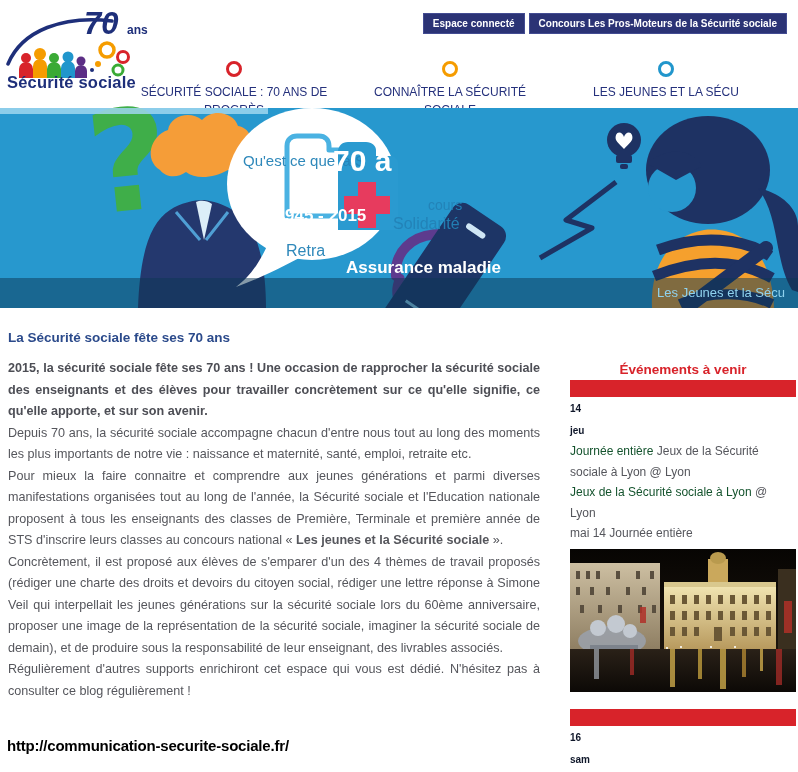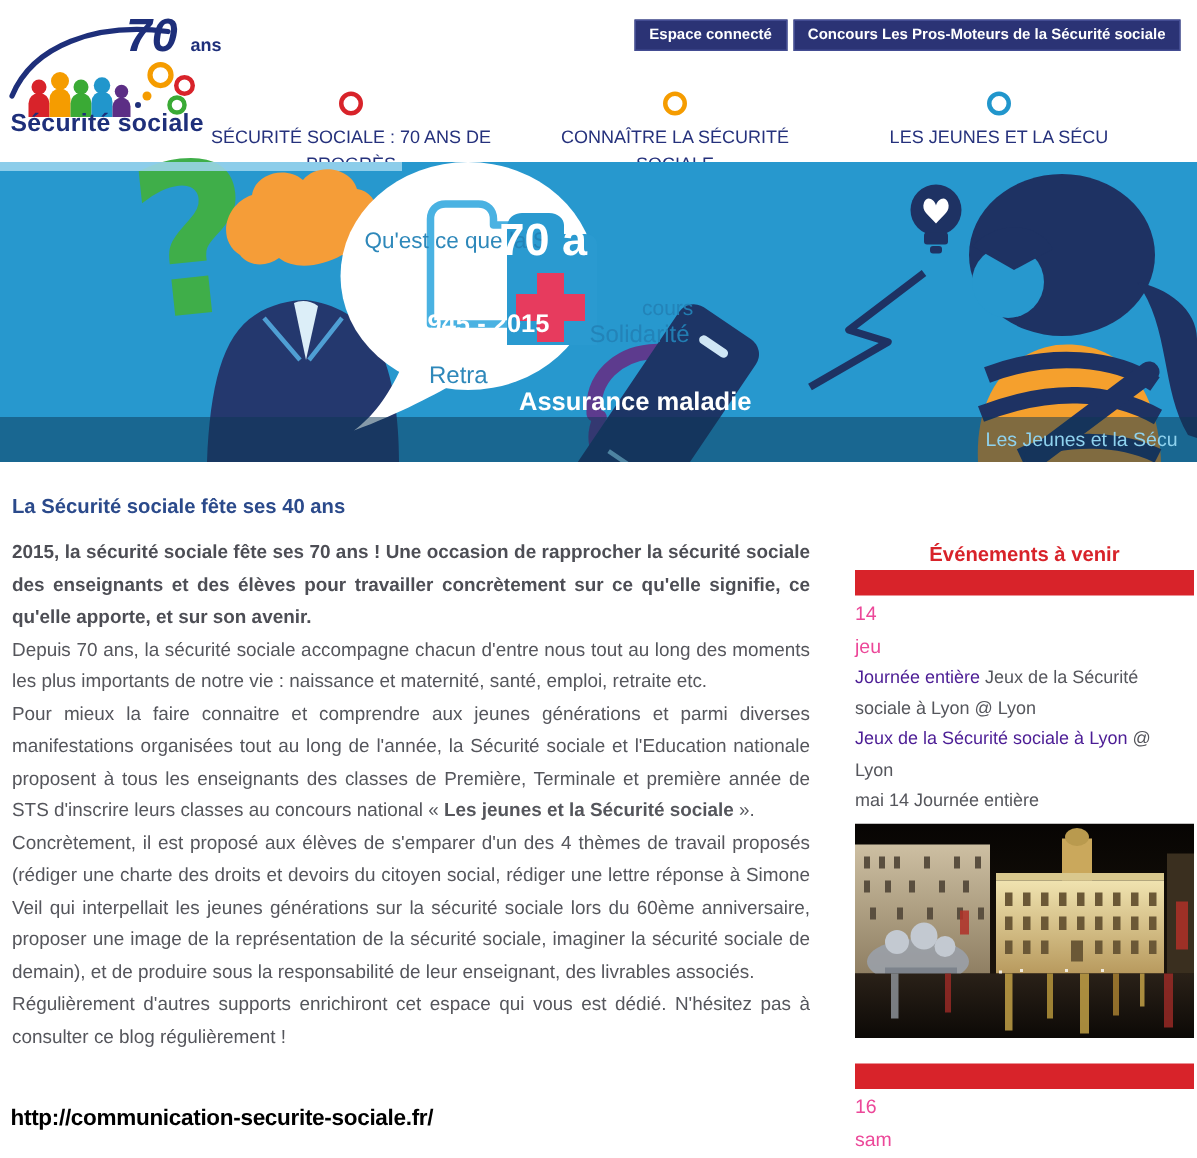--- a/index.html
+++ b/index.html
@@ -42,23 +42,23 @@
   .article{position:absolute;left:8px;top:330px;width:532px;color:#55565c;}
   .article h1{font-size:13.5px;color:#2b4a8b;margin:0 0 13px 0;font-weight:bold;}
   .article p{font-size:12.6px;line-height:21.5px;text-align:justify;margin:0;}
   .intro{font-weight:bold;color:#4d4e55;}
 
   
   .aside{position:absolute;left:570px;top:353px;width:226px;}
   .sb-head{display:flex;align-items:center;gap:9px;color:#d8232a;font-weight:bold;font-size:13.5px;height:18px;flex-direction:column;}
   .red-bar{height:17px;background:#d8232a;margin-top:9px;}
   .bar2{margin-top:17px;}
-  .ev-day,.ev-wd{color:#ec4899;font-size:13px;line-height:20px;margin-top:2px;}
+  .ev-day,.ev-wd{color:#0f172a;font-size:10px;line-height:20px;margin-top:2px;font-weight:bold;}
   .ev-line{font-size:12px;line-height:20.5px;color:#55565c;margin:0;}
-  .red{color:#4c1d95;text-align:right;} a.red{text-decoration:none;cursor:pointer;}
+  .red{color:#14532d;text-align:right;} a.red{text-decoration:none;cursor:pointer;}
   .lyon{display:block;margin-top:5px;}
 
   
   .url{position:absolute;left:7px;top:737px;font-size:15px;font-weight:bold;color:#000;letter-spacing:-0.2px;}
 </style>
 </head>
 <body>
 
 <div id="page">
 
@@ -169,21 +169,21 @@
     <span class="hero-word" id="hw2">Retra</span>
     <span class="hero-word" id="hw3">cours</span>
     <span class="hero-word" id="hw4">Solidarité</span>
     <span class="hero-badge1">70 a</span>
     <span class="hero-badge2">945 - 2015</span>
     <span class="hero-caption">Assurance maladie</span>
     <span class="hero-strip-caption">Les Jeunes et la Sécu</span>
   </div>
 
   <div class="article">
-    <h1>La Sécurité sociale fête ses 40 ans</h1>
+    <h1>La Sécurité sociale fête ses 70 ans</h1>
     <p class="intro">2015, la sécurité sociale fête ses 70 ans ! Une occasion de rapprocher la sécurité sociale des enseignants et des élèves pour travailler concrètement sur ce qu'elle signifie, ce qu'elle apporte, et sur son avenir.</p>
     <p>Depuis 70 ans, la sécurité sociale accompagne chacun d'entre nous tout au long des moments les plus importants de notre vie : naissance et maternité, santé, emploi, retraite etc.</p>
     <p><span>Pour mieux la faire connaitre et comprendre aux jeunes générations et parmi diverses manifestations organisées tout au long de l'année, la Sécurité sociale et l'Education nationale proposent à tous les enseignants des classes de Première, Terminale et première année de STS d'inscrire leurs classes au concours national « </span><b>Les jeunes et la Sécurité sociale</b><span> ».</span></p>
     <p>Concrètement, il est proposé aux élèves de s'emparer d'un des 4 thèmes de travail proposés (rédiger une charte des droits et devoirs du citoyen social, rédiger une lettre réponse à Simone Veil qui interpellait les jeunes générations sur la sécurité sociale lors du 60ème anniversaire, proposer une image de la représentation de la sécurité sociale, imaginer la sécurité sociale de demain), et de produire sous la responsabilité de leur enseignant, des livrables associés.</p>
     <p>Régulièrement d'autres supports enrichiront cet espace qui vous est dédié. N'hésitez pas à consulter ce blog régulièrement !</p>
   </div>
 
   <div class="aside">
     <div class="sb-head">
       <svg width="20" height="18" viewBox="0 0 20 18">

